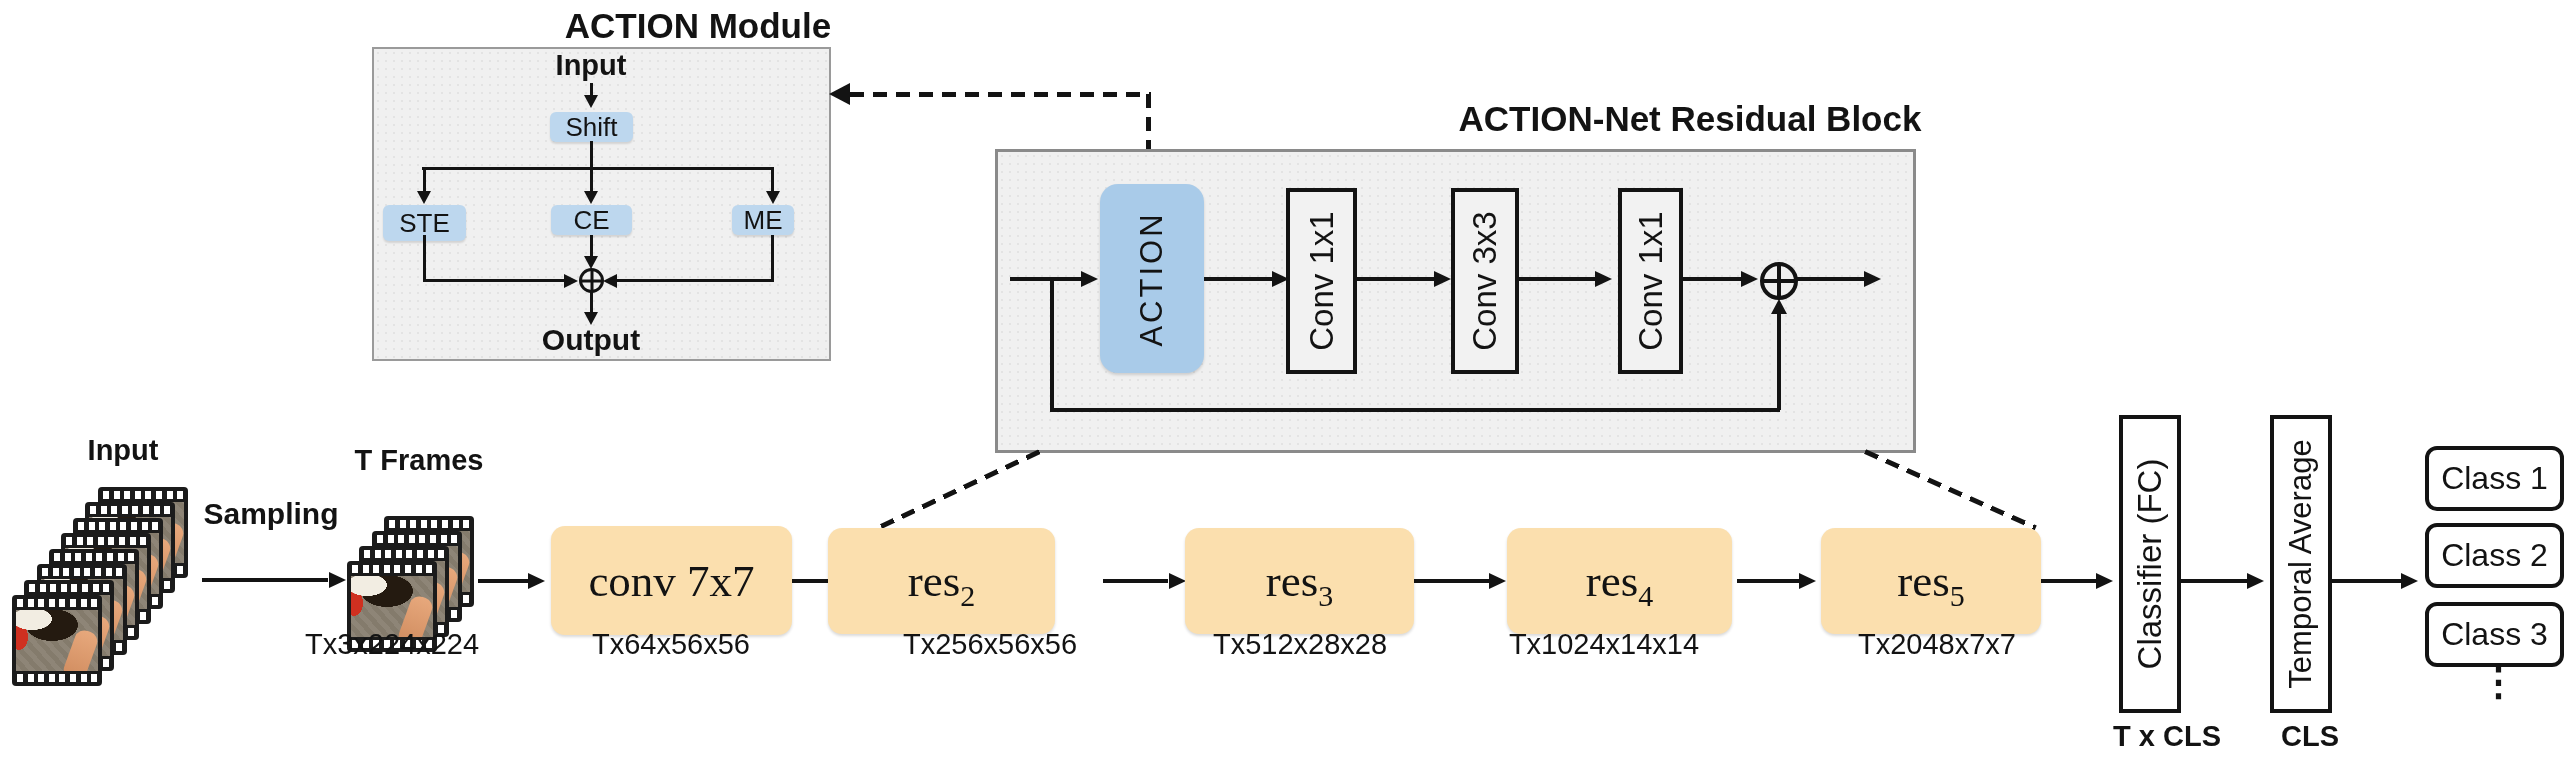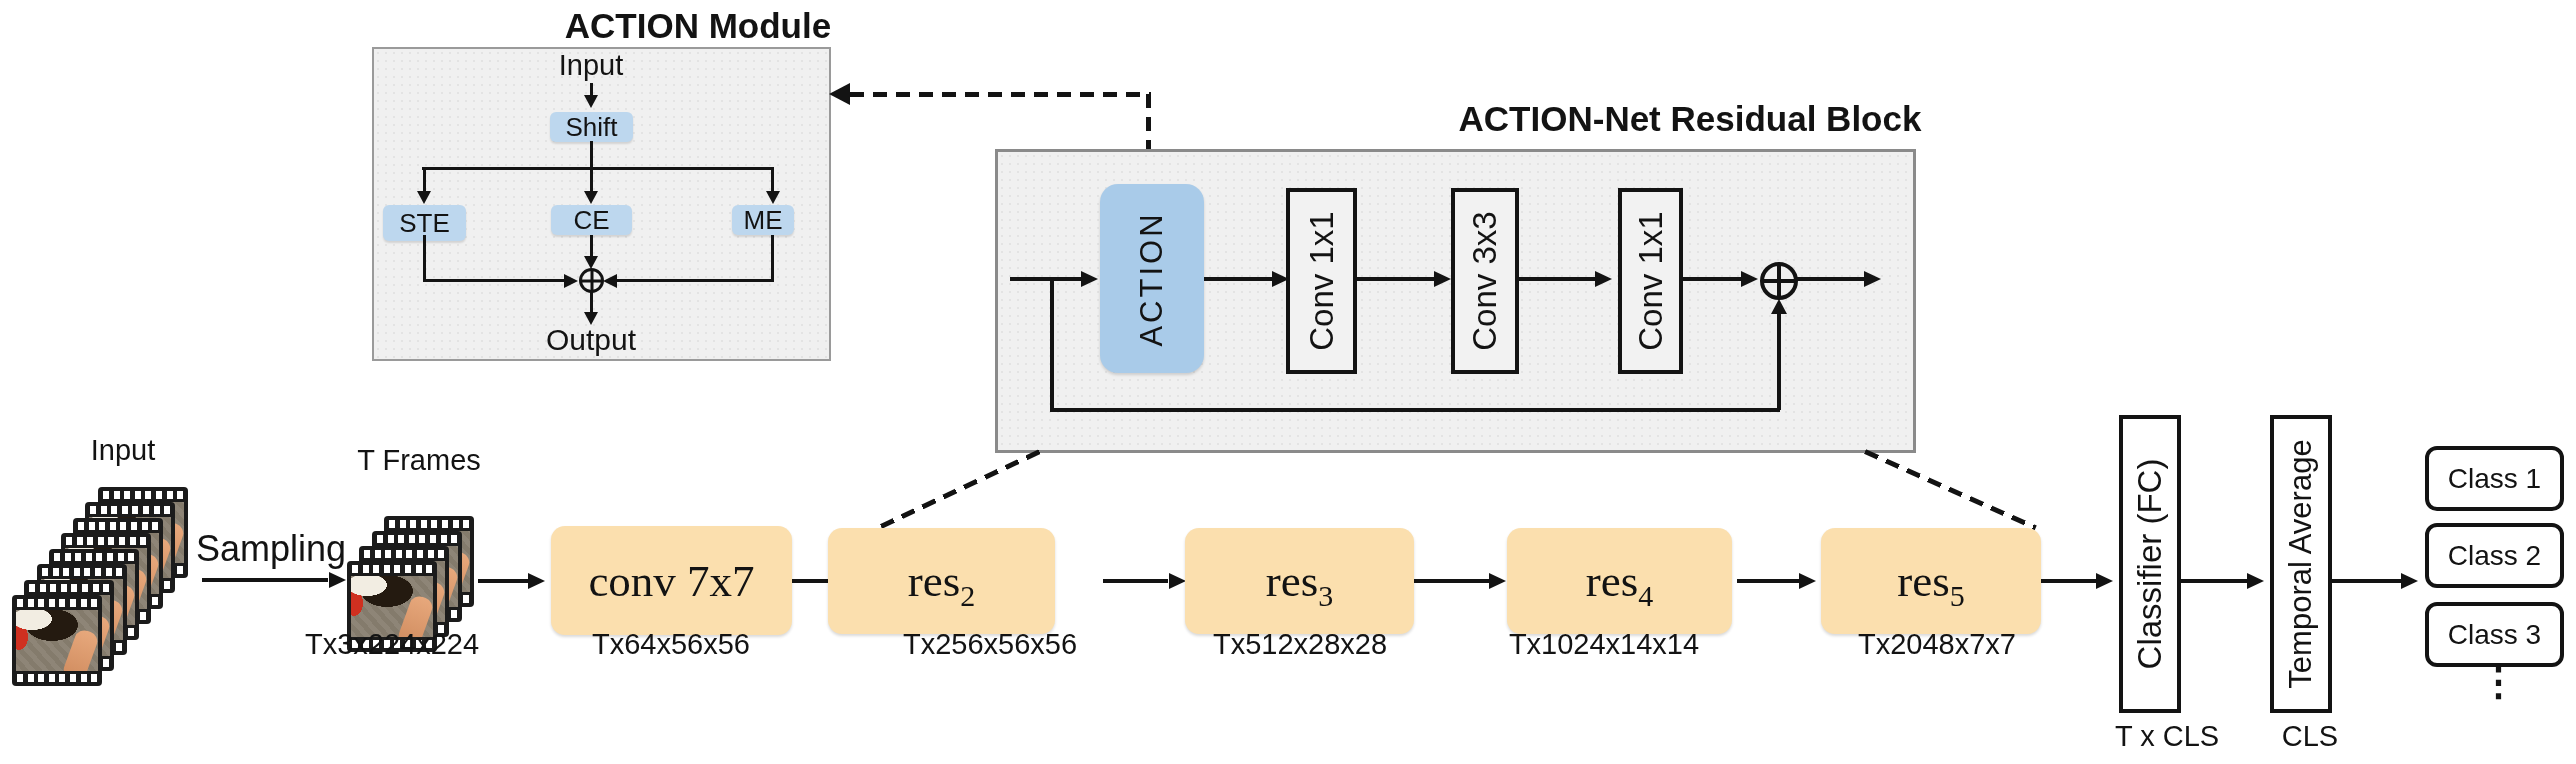--- a/index.html
+++ b/index.html
@@ -7,21 +7,21 @@
     --blue-action:#A9CBE9; --orange:#FBDFAE; --ink:#131313;
   }
   html,body{margin:0;padding:0;background:#fff;}
   #canvas{position:relative;width:2576px;height:765px;background:#fff;overflow:hidden;
           font-family:"Liberation Sans",sans-serif;color:var(--ink);}
   
   .panel{position:absolute;background:var(--panel-bg);
          background-image:radial-gradient(circle,#e3e3e3 1.2px,transparent 1.4px);
          background-size:8px 8px;}
   
-  .lbl{position:absolute;white-space:nowrap;transform:translateX(-50%);text-align:center;}
+  .lbl{position:absolute;white-space:nowrap;transform:translateX(-50%);text-align:center;font-weight:bold;}
   .title{font-weight:700;font-size:35px;}
   
   .ln{position:absolute;background:var(--ink);}
   .head{position:absolute;width:0;height:0;border-style:solid;border-color:transparent;}
   .h-r{border-width:8px 0 8px 17px;border-left-color:var(--ink);}
   .h-r-s{border-width:7px 0 7px 14px;border-left-color:var(--ink);}
   .h-l-s{border-width:7px 14px 7px 0;border-right-color:var(--ink);}
   .h-d-s{border-width:13px 7px 0 7px;border-top-color:var(--ink);}
   .h-u{border-width:0 8px 15px 8px;border-bottom-color:var(--ink);}
   .h-l-big{border-width:11px 21px 11px 0;border-right-color:var(--ink);}
@@ -46,21 +46,21 @@
   .stage sub{font-size:30px;line-height:0;}
   
   .cbox{position:absolute;border:4px solid var(--ink);background:#f2f2f2;}
   .vbox{position:absolute;border:4px solid var(--ink);background:#fff;}
   .vtext{position:absolute;left:50%;top:50%;transform:translate(-50%,-50%) rotate(-90deg);
          white-space:nowrap;}
   .action-box{position:absolute;background:var(--blue-action);border-radius:18px;box-shadow:0 2px 3px rgba(0,0,0,.15);}
   
   .classbox{position:absolute;left:2425px;width:131px;height:57px;border:4px solid var(--ink);
             border-radius:12px;background:#fff;display:flex;align-items:center;justify-content:center;
-            font-size:28px;}
+            font-size:32px;}
   .dim{position:absolute;top:628px;white-space:nowrap;transform:translateX(-50%);font-size:29px;}
   
   .frame{position:absolute;width:90px;height:91px;background:#1b1b1b;border-radius:4px;}
   .frame .holes{position:absolute;left:5px;right:5px;height:8px;
     background:repeating-linear-gradient(90deg,#fff 0 6px,transparent 6px 10.6px);}
   .frame .holes.t{top:4px;} .frame .holes.b{bottom:4px;}
   .frame .photo{position:absolute;left:4px;right:4px;top:15px;bottom:15px;overflow:hidden;
     background:
       radial-gradient(ellipse 20px 11px at 16px 9px,#f2ede2 0 99%,transparent 100%),
       radial-gradient(ellipse 26px 16px at 36px 15px,#241a10 0 99%,transparent 100%),
@@ -208,21 +208,21 @@
         <div class="photo"></div>
         <div class="holes b"></div>
       </div>
       <div class="frame" style="left: 12px; top: 595px;">
         <div class="holes t"></div>
         <div class="photo"></div>
         <div class="holes b"></div>
       </div>
     </div>
 
-  <div class="lbl" style="left:271px;top:528px;font-size:36px">Sampling</div>
+  <div class="lbl" style="left:271px;top:497px;font-size:30px">Sampling</div>
   <div class="ln" style="left:202px;top:578px;width:126px;height:4px"></div>
   <div class="head h-r" style="left:329px;top:572px"></div>
 
   <div class="lbl" style="left:419px;top:444px;font-size:29px">T Frames</div>
   <div id="t-stack">
       <div class="frame" style="left: 384px; top: 516px;">
         <div class="holes t"></div>
         <div class="photo"></div>
         <div class="holes b"></div>
       </div>

